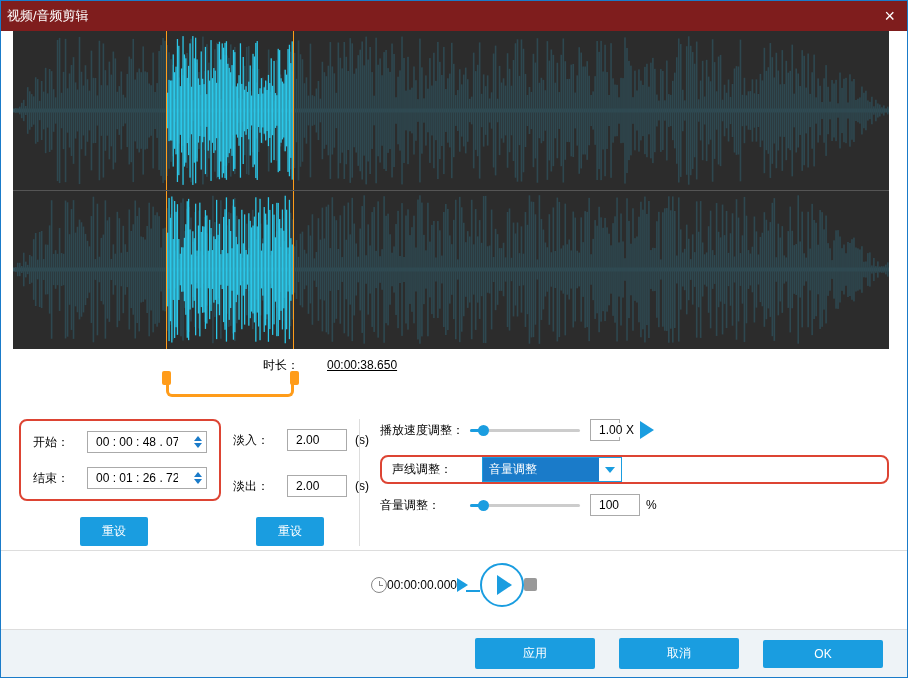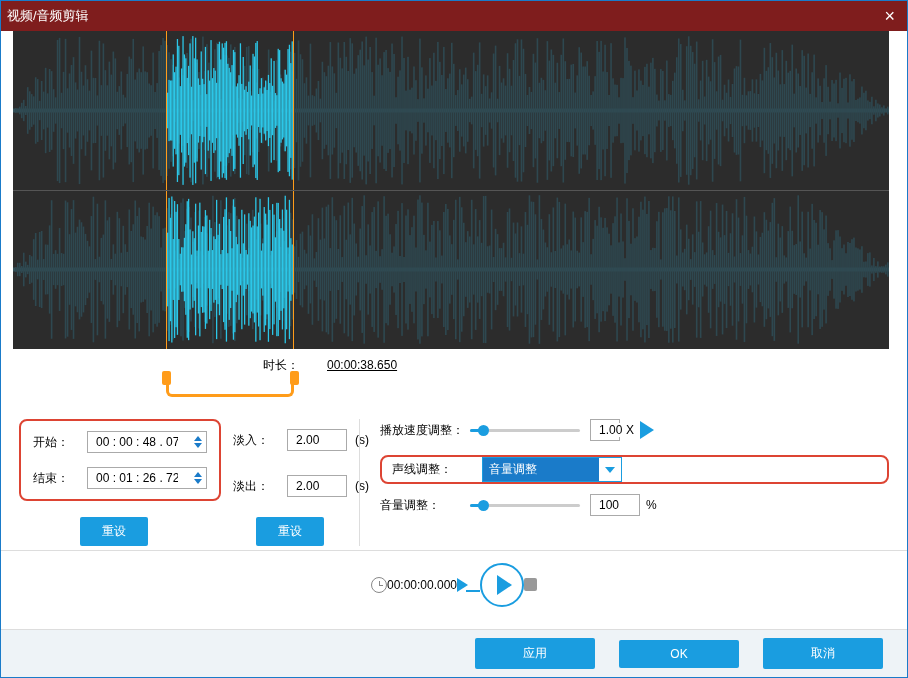--- a/index.html
+++ b/index.html
@@ -1294,15 +1294,15 @@
       <div class="big-play">
           <span class="tri"></span>
         </div>
       <span class="stop-sq"></span>
     </div>
   </div>
 </div>
 
 <div class="footer">
   <button class="btn-main">应用</button>
+  <button class="btn-main">取消</button>
   <button class="btn-main">OK</button>
-  <button class="btn-main">取消</button>
 </div>
 
 </body></html>

